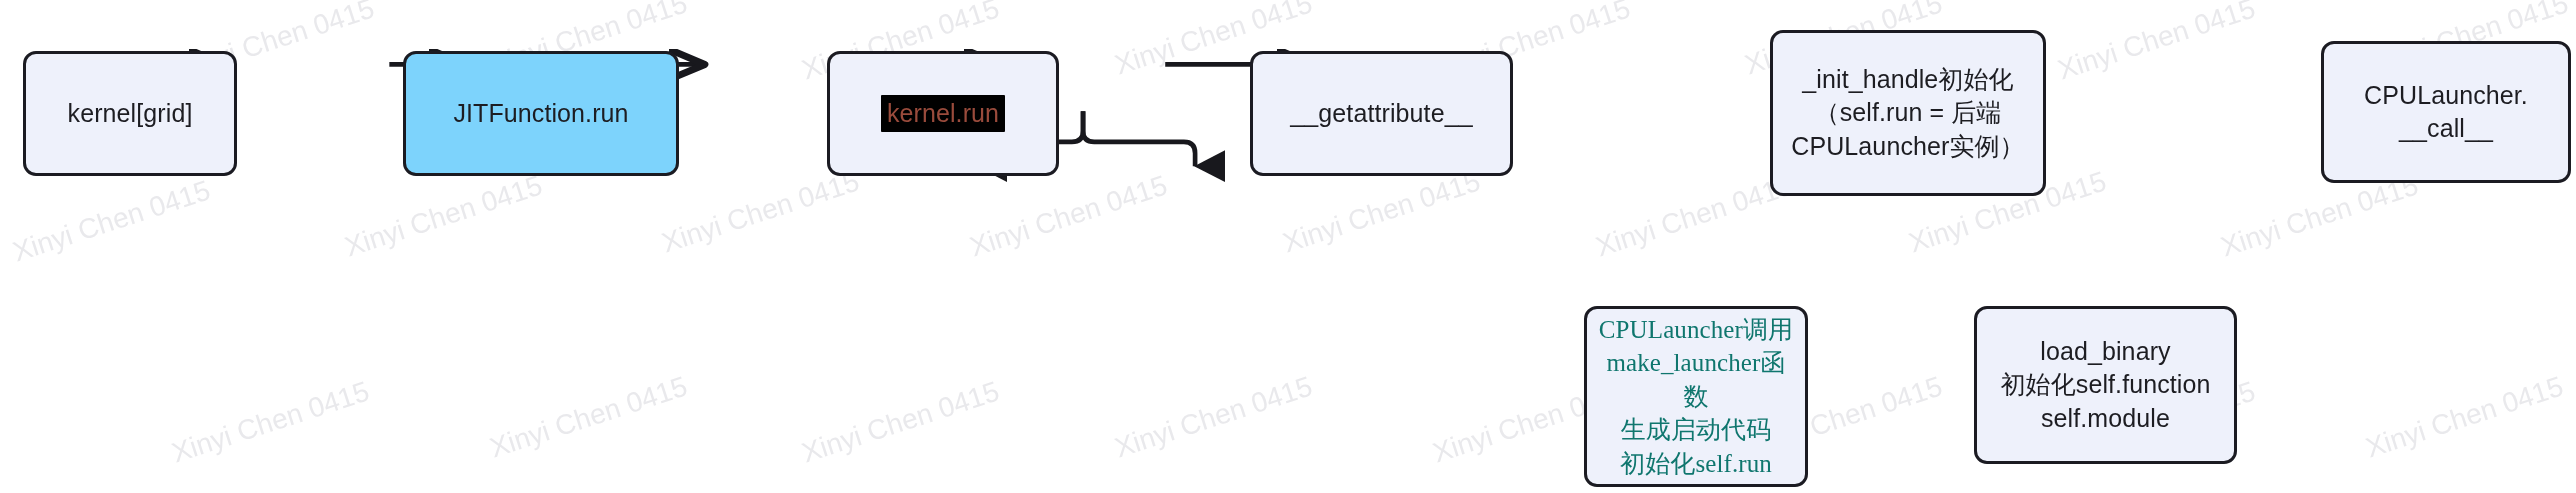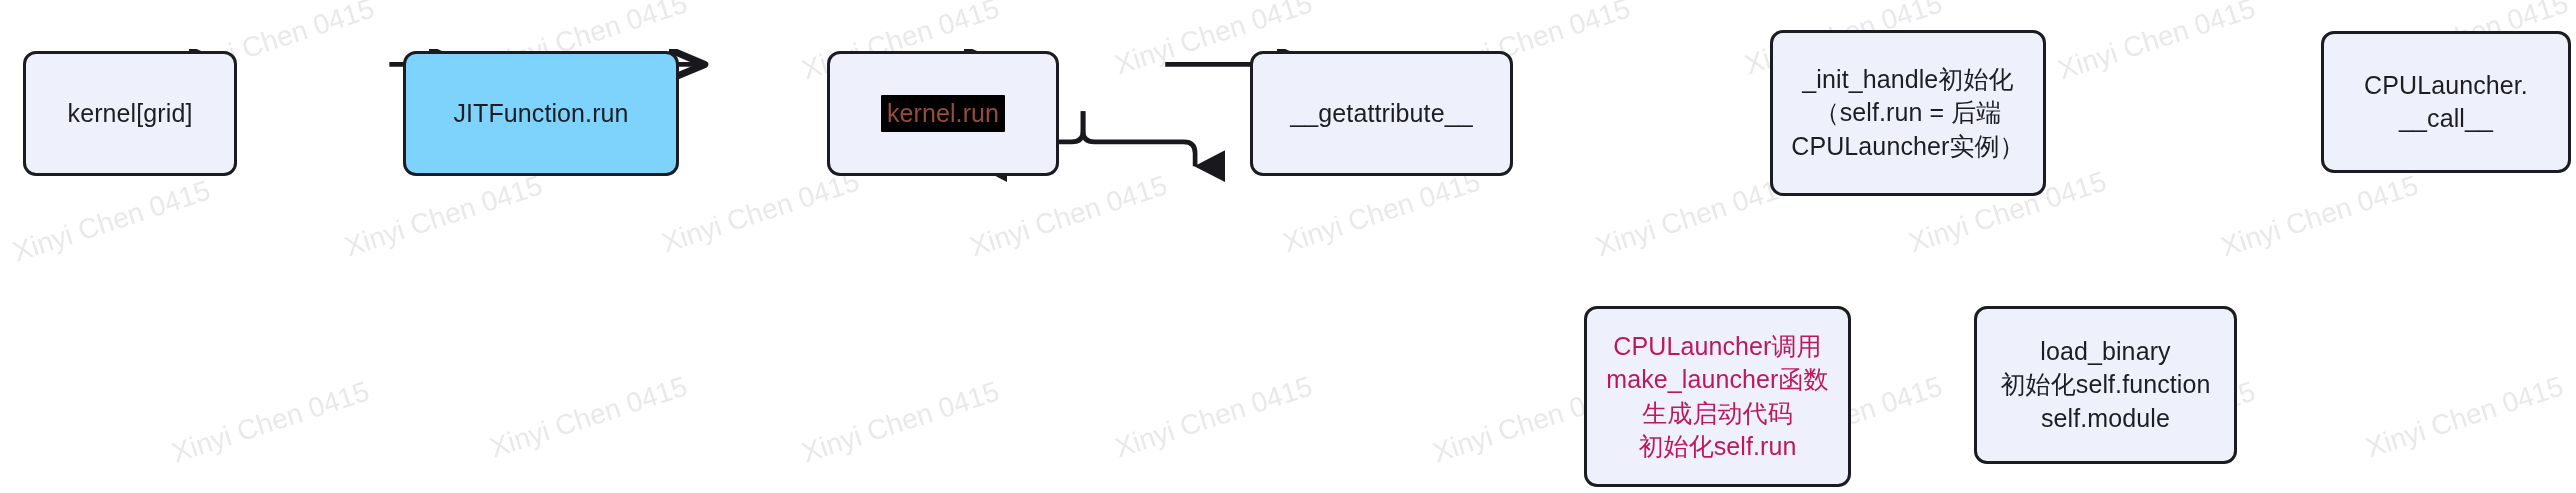--- a/index.html
+++ b/index.html
@@ -138,25 +138,25 @@
         <span class="label" style="background: #000000; color: rgb(154, 75, 60);">kernel.run</span>
       </div>
       <div class="node" style="left: 1250px; top: 51px; width: 263px; height: 125px; background: rgb(238, 241, 251); border-color: rgb(27, 27, 34); color: rgb(29, 29, 34); text-align: right;">
         <span class="label">__getattribute__</span>
       </div>
       <div class="node" style="left: 1770px; top: 30px; width: 276px; height: 166px; background: rgb(238, 241, 251); border-color: rgb(27, 27, 34); color: rgb(29, 29, 34);">
         <span class="label">_init_handle初始化
 （self.run = 后端
 CPULauncher实例）</span>
       </div>
-      <div class="node" style="left: 2321px; top: 31px; width: 250px; height: 142px; background: rgb(238, 241, 251); border-color: rgb(27, 27, 34); color: rgb(29, 29, 34);">
+      <div class="node" style="left: 2321px; top: 41px; width: 250px; height: 142px; background: rgb(238, 241, 251); border-color: rgb(27, 27, 34); color: rgb(29, 29, 34);">
         <span class="label">CPULauncher.
 __call__</span>
       </div>
-      <div class="node" style="left: 1584px; top: 306px; width: 267px; height: 181px; background: rgb(238, 241, 251); border-color: rgb(27, 27, 34); color: #be185d;">
+      <div class="node" style="left: 1584px; top: 306px; width: 224px; height: 181px; background: rgb(238, 241, 251); border-color: rgb(27, 27, 34); color: #0f766e; font-family: Liberation Serif, serif;">
         <span class="label">CPULauncher调用
 make_launcher函数
 生成启动代码
 初始化self.run</span>
       </div>
       <div class="node" style="left: 1974px; top: 306px; width: 263px; height: 158px; background: rgb(238, 241, 251); border-color: rgb(27, 27, 34); color: rgb(29, 29, 34);">
         <span class="label">load_binary
 初始化self.function
 self.module</span>
       </div>

